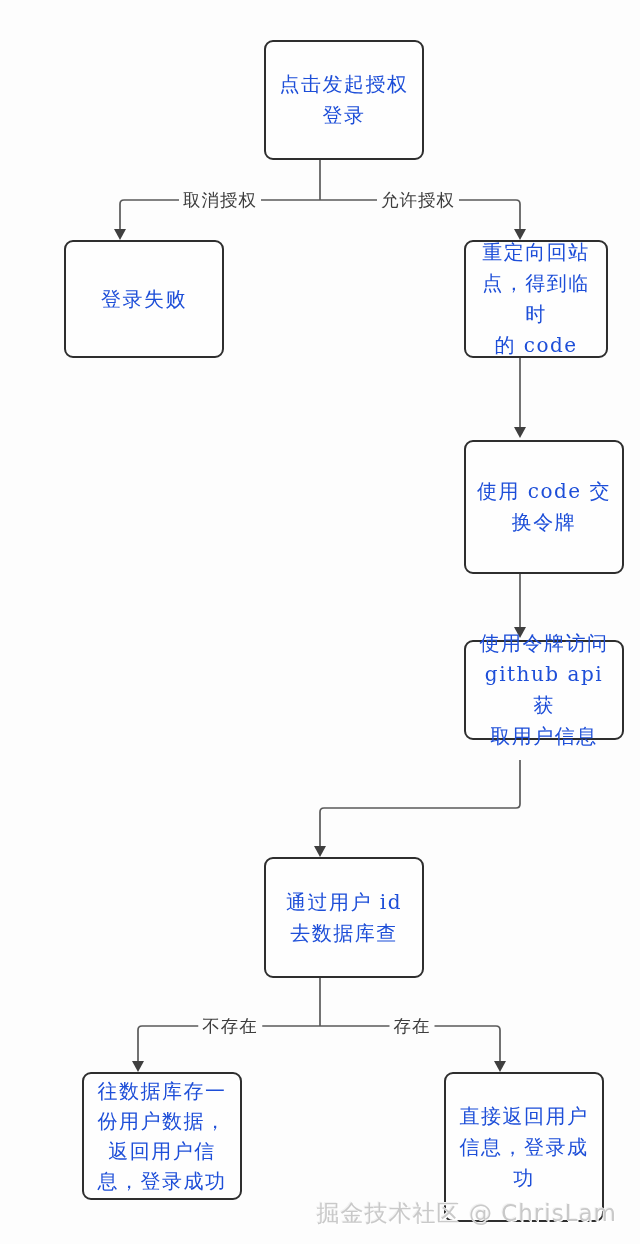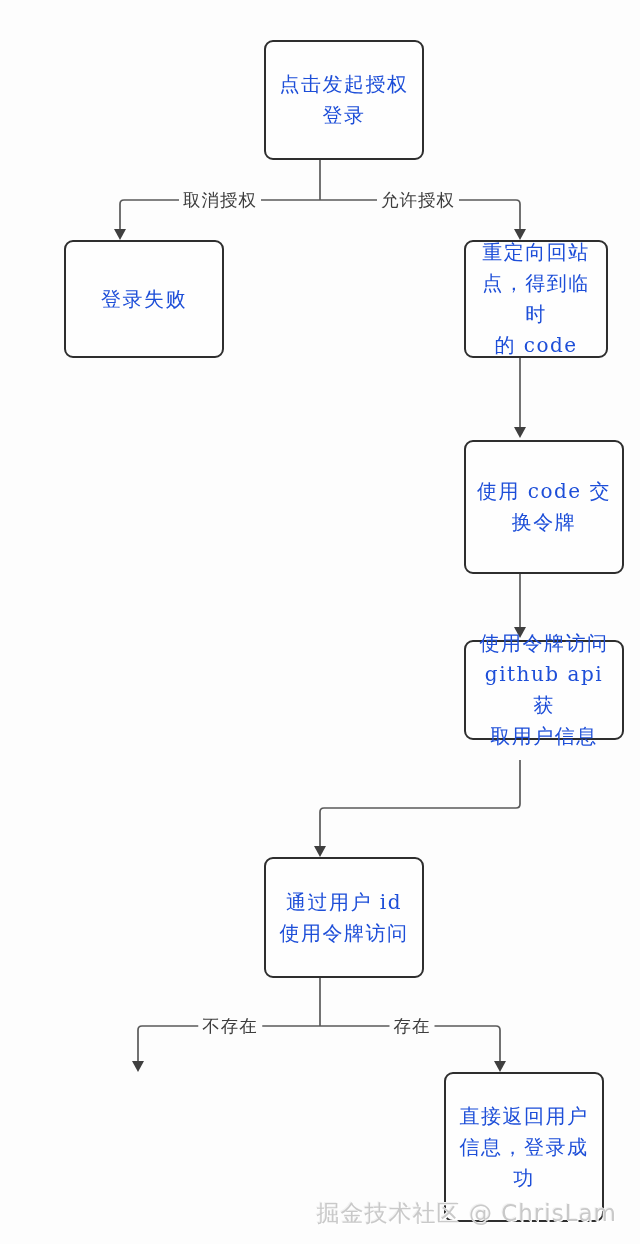--- a/index.html
+++ b/index.html
@@ -111,22 +111,26 @@
 的 code</div>
 
   <div class="node" style="left:440px; top:440px; width:160px; height:134px;">使用 code 交
 换令牌</div>
 
   <div class="node" style="left:440px; top:640px; width:160px; height:100px;">使用令牌访问
 github api 获
 取用户信息</div>
 
   <div class="node" style="left:240px; top:857px; width:160px; height:121px;">通过用户 id
-使用令牌访问</div>
+去数据库查</div>
 
+  <div class="node" style="left:58px;  top:1072px; width:160px; height:128px; line-height:1.5;">往数据库存一
+份用户数据，
+返回用户信
+息，登录成功</div>
 
   <div class="node" style="left:420px; top:1072px; width:160px; height:150px;">直接返回用户
 信息，登录成
 功</div>
 
   <div class="edge-label" style="left:220px; top:200px;">取消授权</div>
 
   <div class="edge-label" style="left:418px; top:200px;">允许授权</div>
 
   <div class="edge-label" style="left:230px; top:1026px;">不存在</div>

